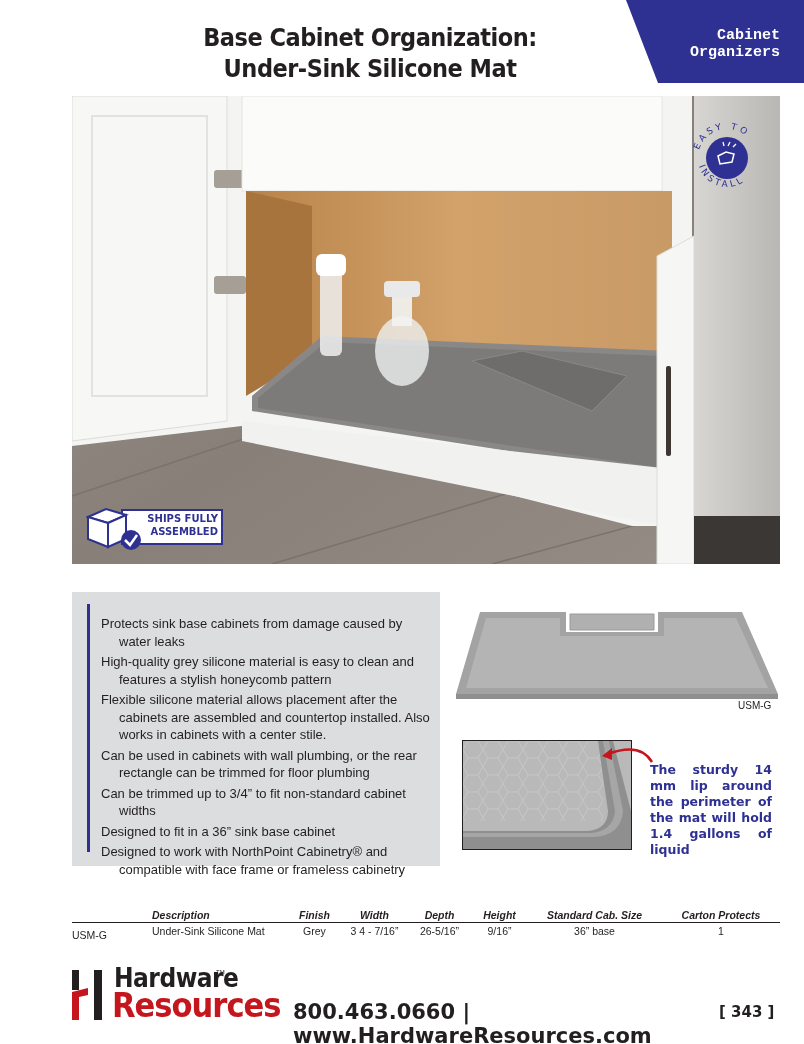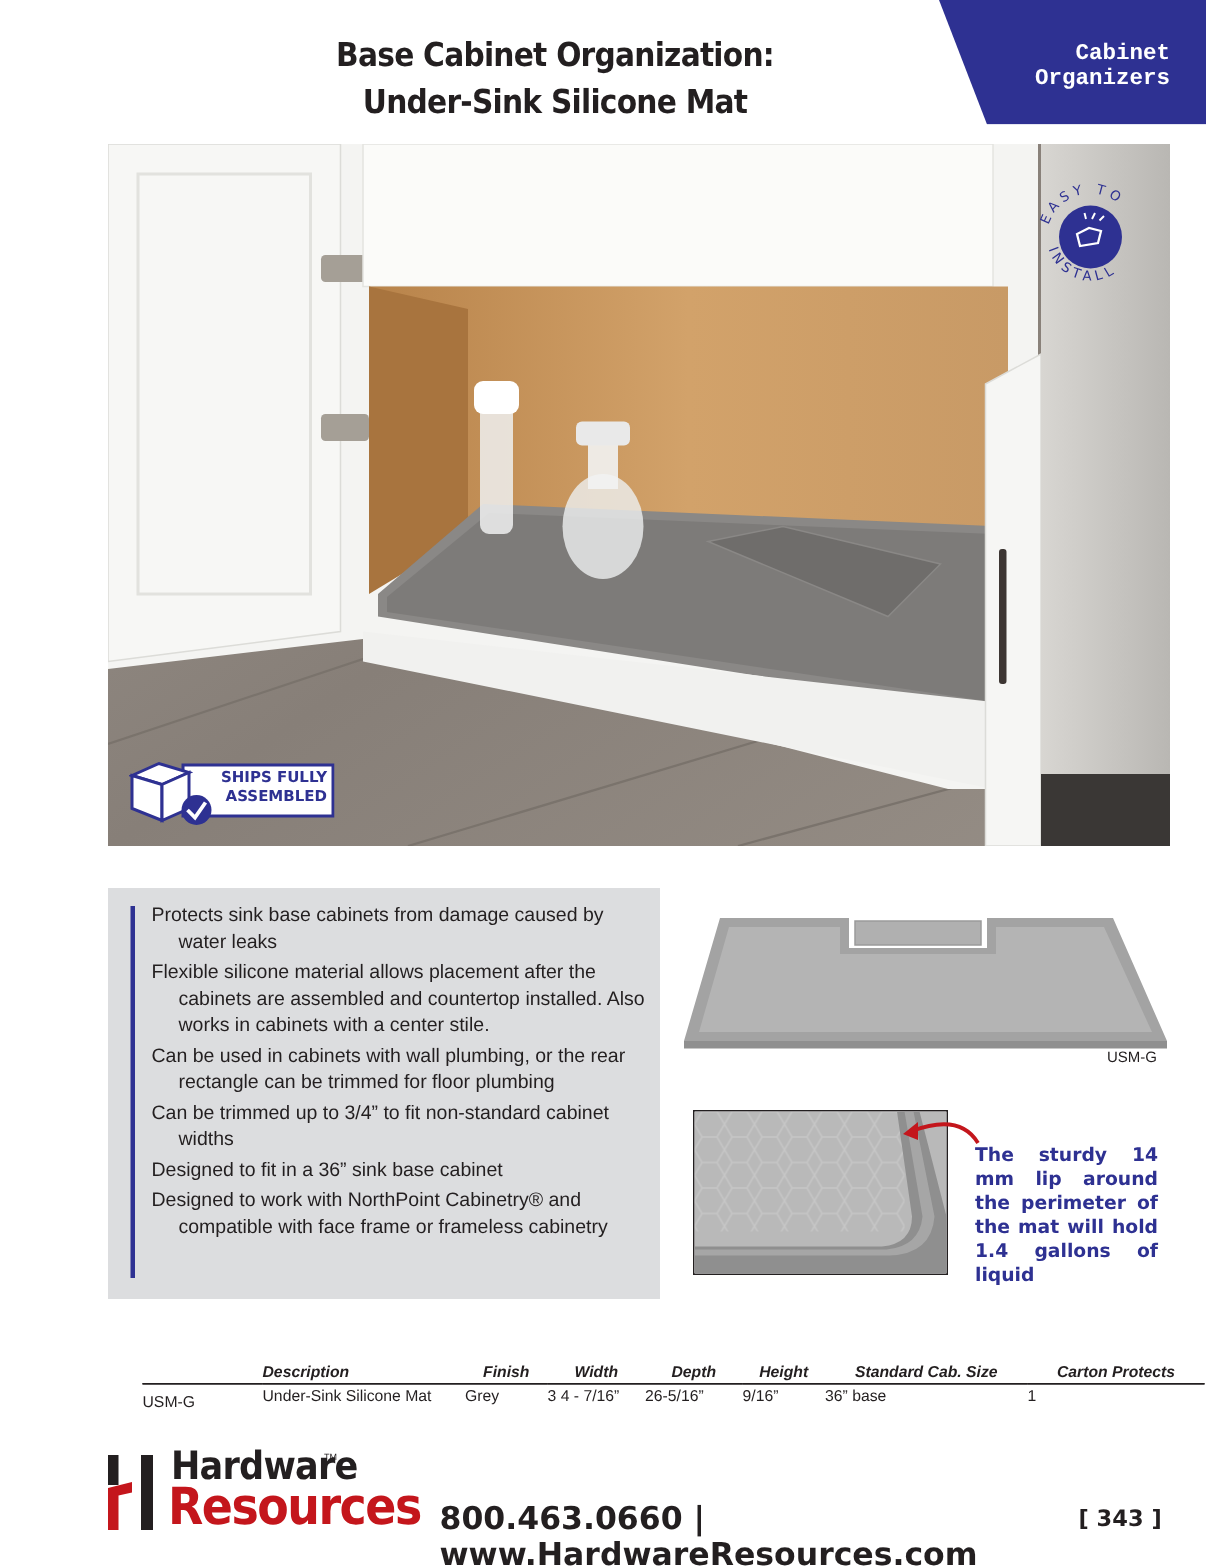--- a/index.html
+++ b/index.html
@@ -1,37 +1,37 @@
 <!DOCTYPE html>
 <html><head>
 <meta charset="utf-8">
 <style>
   html,body{margin:0;padding:0;}
   body{width:804px;height:1044px;background:#ffffff;position:relative;overflow:hidden;font-family:"Liberation Sans","DejaVu Sans",sans-serif;color:#231f20;}
   .abs{position:absolute;}
-  .title{left:150px;top:22px;width:440px;text-align:center;font-family:"DejaVu Sans Condensed","DejaVu Sans",sans-serif;font-weight:bold;font-size:22px;line-height:31px;color:#231f20;letter-spacing:-0.5px;}
+  .title{left:150px;top:22px;width:440px;text-align:center;font-family:"DejaVu Sans Condensed","DejaVu Sans",sans-serif;font-weight:bold;font-size:25px;line-height:31px;color:#231f20;letter-spacing:-0.5px;}
   .title span{display:block;}
   .tab{left:626px;top:0;width:178px;height:83px;background:#2e3192;clip-path:polygon(0 0,100% 0,100% 100%,18% 100%);}
   .tab-text{left:660px;top:27px;width:120px;text-align:right;color:#fff;font-weight:bold;font-size:15px;line-height:17px;font-family:Liberation Mono, monospace;}
   .photo{left:72px;top:96px;width:708px;height:468px;overflow:hidden;background:#8c8680;}
   .photo svg{display:block;}
   .ships{left:86px;top:507px;width:137px;height:43px;}
   .easy{left:688px;top:118px;width:78px;height:78px;}
   .features{left:72px;top:592px;width:368px;height:274px;background:#dcdddf;}
   .features .bar{position:absolute;left:15px;top:12px;width:3px;height:248px;background:#2e3192;}
-  .features ul{list-style:none;margin:0;padding:0;position:absolute;left:29px;top:9px;width:335px;}
+  .features ul{list-style:none;margin:0;padding:0;position:absolute;left:29px;top:23px;width:335px;}
   .features li{font-size:13px;line-height:17.5px;margin-bottom:3px;padding-left:18px;text-indent:-18px;color:#231f20;}
   .mat-img{left:452px;top:604px;width:330px;height:100px;}
   .mat-code{left:738px;top:700px;font-size:10px;color:#231f20;}
   .lip-img{left:462px;top:740px;width:168px;height:108px;border:1px solid #231f20;overflow:hidden;background:#fff;}
   .callout{left:650px;top:762px;width:122px;font-weight:bold;color:#2e3192;font-size:12.5px;line-height:16px;text-align:justify;text-align-last:left;font-family:"DejaVu Sans","Liberation Sans",sans-serif;}
   .arrow{left:600px;top:740px;width:60px;height:30px;}
-  table.spec{position:absolute;left:72px;top:909px;width:708px;border-collapse:collapse;font-size:10.5px;margin-left:23px;}
+  table.spec{position:absolute;left:72px;top:909px;width:708px;border-collapse:collapse;font-size:10.5px;}
   table.spec th{font-style:italic;font-weight:bold;text-align:center;padding:0 0 1px 0;border-bottom:1.5px solid #231f20;color:#231f20;}
-  table.spec td{padding:2px 0 0 0;color:#231f20;vertical-align:top;}
+  table.spec td{text-align:center;padding:2px 0 0 0;color:#231f20;vertical-align:top;}
   table.spec th.desc,table.spec td.desc{text-align:left;}
   table.spec td.code{text-align:left;padding-top:6px;}
   .logo{left:70px;top:968px;width:200px;height:52px;}
   .logo-hw{left:114px;top:963px;font-size:26px;font-weight:bold;color:#231f20;letter-spacing:-0.5px;font-family:"DejaVu Sans Condensed","DejaVu Sans",sans-serif;}
   .logo-tm{left:216px;top:969px;font-size:6px;color:#231f20;}
   .logo-rs{left:112px;top:985px;font-size:34px;font-weight:bold;color:#c4161c;letter-spacing:-1px;font-family:"DejaVu Sans Condensed","DejaVu Sans",sans-serif;}
   .contact{left:293px;top:1000px;font-size:21px;font-weight:bold;color:#231f20;font-family:"DejaVu Sans","Liberation Sans",sans-serif;}
   .page{left:719px;top:1003px;font-size:15px;font-weight:bold;color:#231f20;font-family:"DejaVu Sans","Liberation Sans",sans-serif;}
 </style>
 </head>
@@ -130,20 +130,21 @@
     <path d="M40 28 L42 24 M45 29 L48 26 M36 28 L35 24" stroke="#fff" stroke-width="1.3"></path>
     <text font-size="9" fill="#2e3192" letter-spacing="3" font-family="DejaVu Sans, sans-serif"><textPath href="#arcTop" startOffset="8">EASY TO</textPath></text>
     <text font-size="9" fill="#2e3192" letter-spacing="3" font-family="DejaVu Sans, sans-serif"><textPath href="#arcBot" startOffset="8">INSTALL</textPath></text>
   </svg>
 </div>
 
 <div class="abs features">
   <div class="bar"></div>
   <ul>
     <li>Protects sink base cabinets from damage caused by water leaks</li>
+    <li>High-quality grey silicone material is easy to clean and features a stylish honeycomb pattern</li>
     <li>Flexible silicone material allows placement after the cabinets are assembled and countertop installed. Also works in cabinets with a center stile.</li>
     <li>Can be used in cabinets with wall plumbing, or the rear rectangle can be trimmed for floor plumbing</li>
     <li>Can be trimmed up to 3/4” to fit non-standard cabinet widths</li>
     <li>Designed to fit in a 36” sink base cabinet</li>
     <li>Designed to work with NorthPoint Cabinetry® and compatible with face frame or frameless cabinetry</li>
   </ul>
 </div>
 
 <div class="abs mat-img">
   <svg width="330" height="100" viewBox="0 0 330 100">

